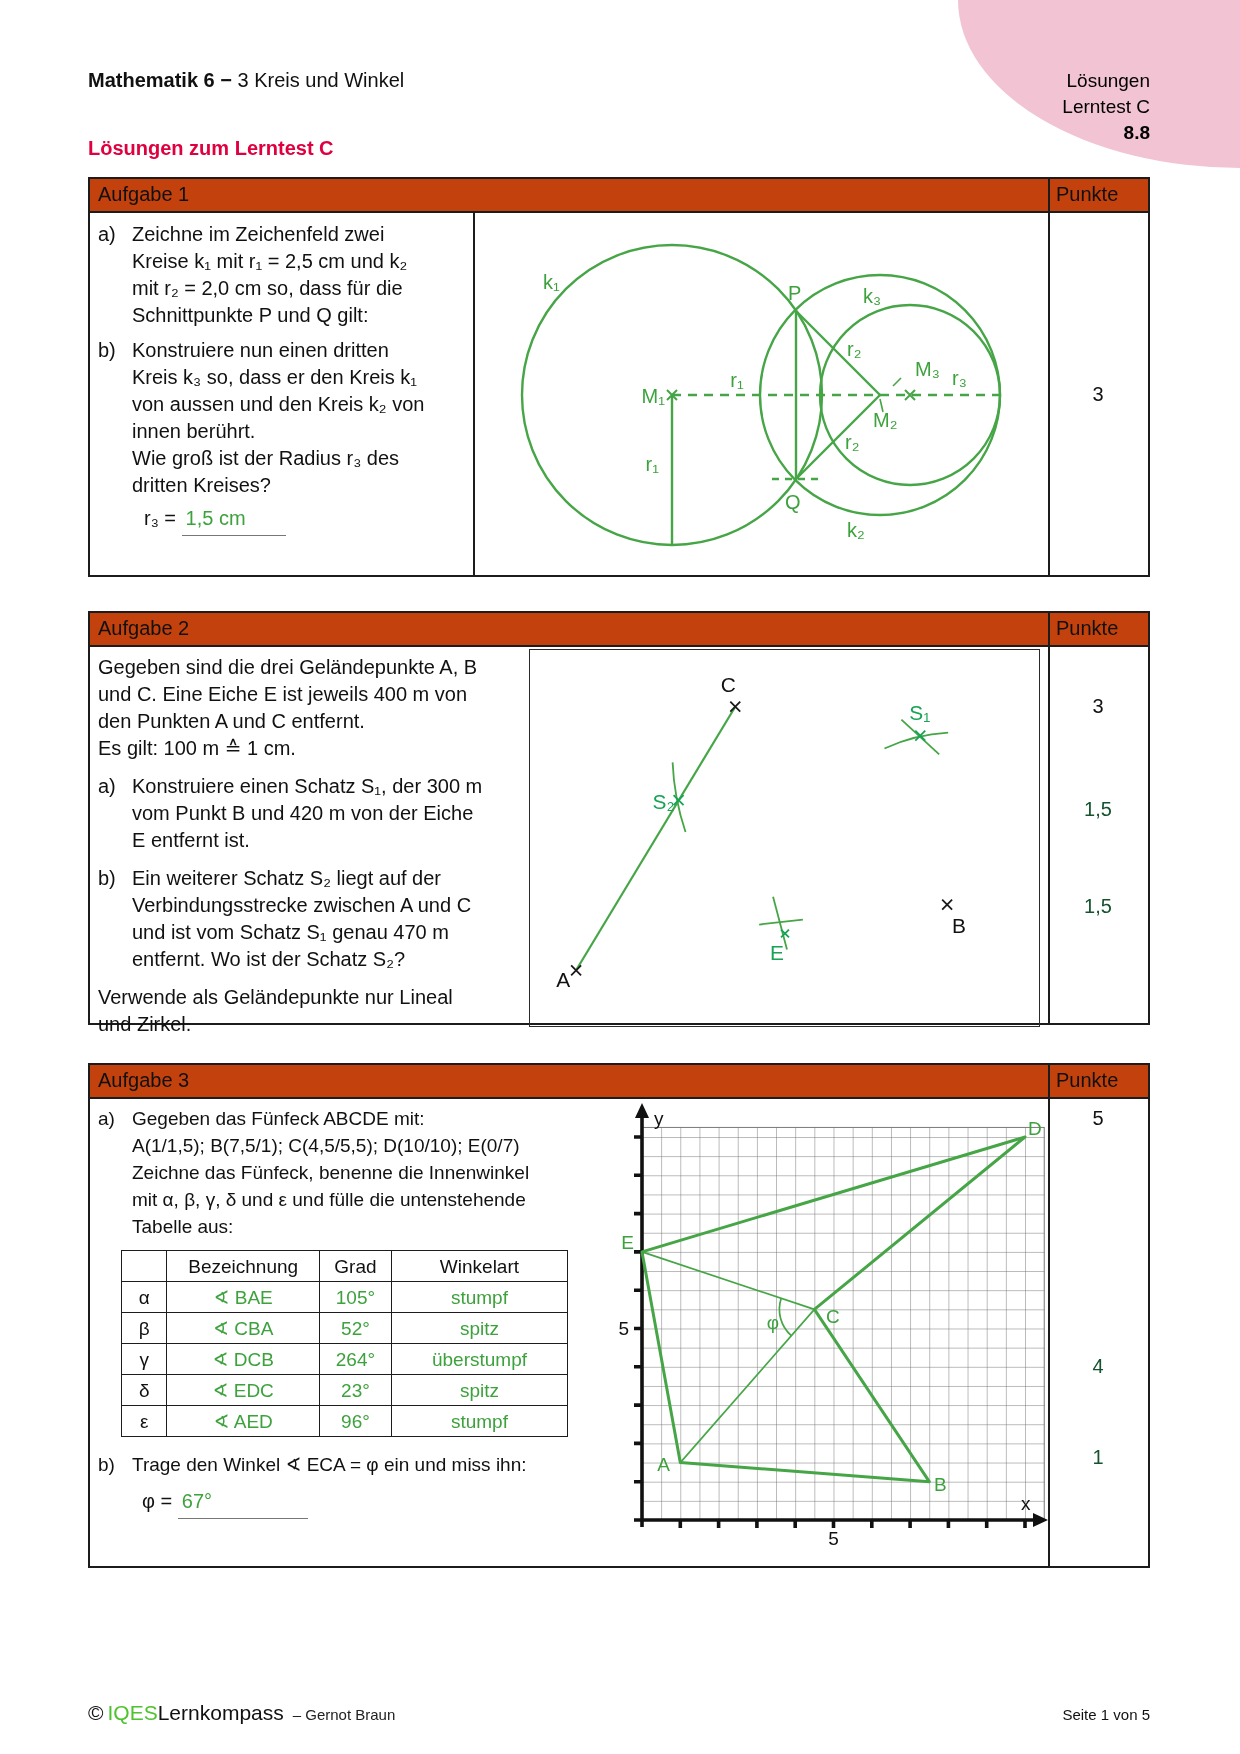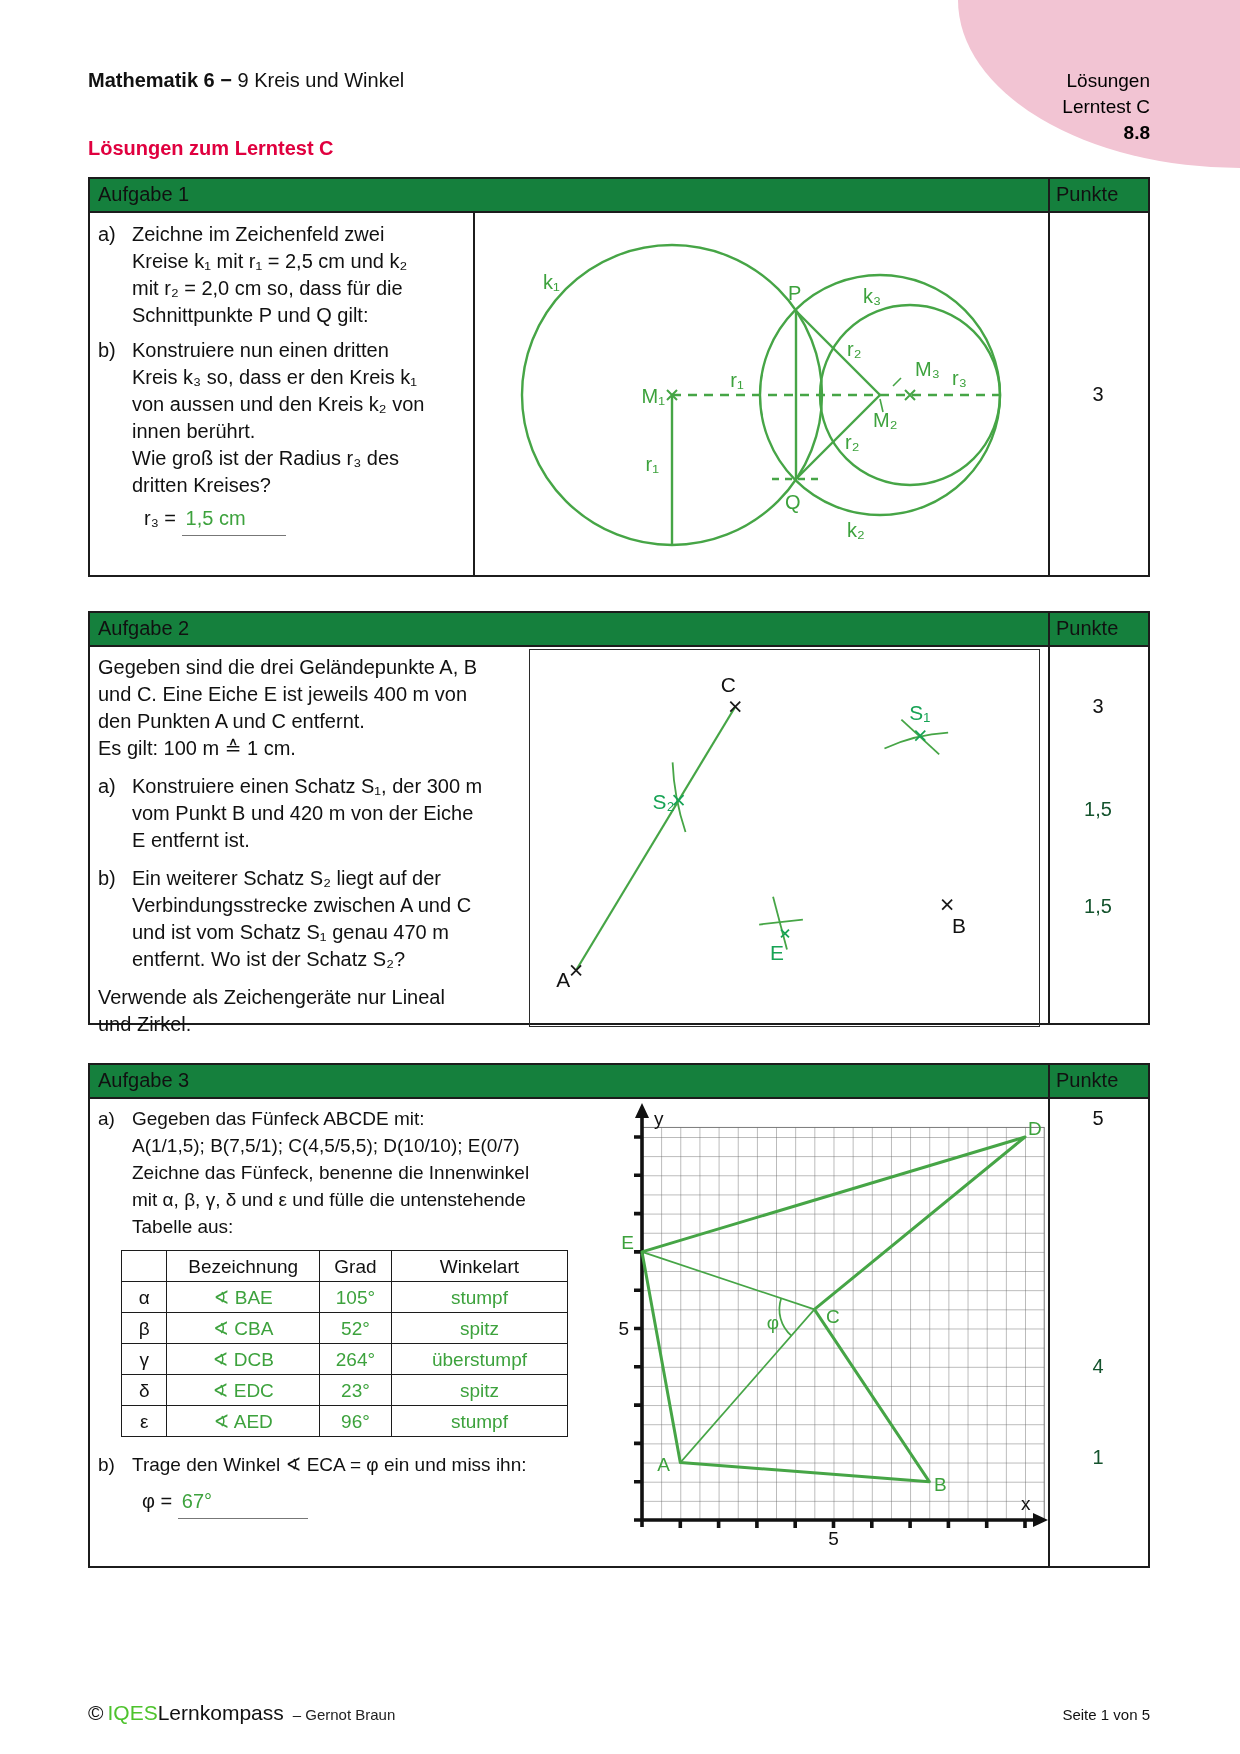--- a/index.html
+++ b/index.html
@@ -9,21 +9,21 @@
     font-family:"Liberation Sans","DejaVu Sans",sans-serif;
   }
   svg text{font-family:"Liberation Sans","DejaVu Sans",sans-serif;}
   .blob{position:absolute;left:958px;top:-168px;width:565px;height:336px;border-radius:50%;background:#f2c4d3;}
   .corner{position:absolute;top:68px;right:90px;text-align:right;font-size:19px;line-height:26px;color:#000000;}
   .corner .b{font-weight:bold;}
   .pagehead{position:absolute;left:88px;top:66px;font-size:20px;line-height:28px;}
   .pagehead .bold{font-weight:bold;}
   .pagehead .sub{font-weight:bold;color:#e0003f;margin-top:40px;}
   .task{position:absolute;left:88px;width:1062px;border:2px solid #1c1c1c;box-sizing:border-box;background:#fff;}
-  .task-header{position:relative;height:32px;background:#15803d;border-bottom:2px solid #1c1c1c;padding-left:35px;}
+  .task-header{position:relative;height:32px;background:#c2410c;border-bottom:2px solid #1c1c1c;padding-left:35px;}
   .task-title{position:absolute;left:8px;top:4px;font-size:20px;}
   .points-label{position:absolute;left:966px;top:4px;font-size:20px;}
   .points-col{position:absolute;top:0;bottom:0;left:958px;width:100px;border-left:2px solid #1c1c1c;pointer-events:none;}
   .pval{position:absolute;left:958px;width:100px;text-align:center;font-size:20px;}
   .pval.green{color:#14532d;}
   .divider1{position:absolute;left:383px;top:34px;bottom:0;border-left:2px solid #1c1c1c;}
   .txt{position:absolute;font-size:20px;line-height:27px;color:#111;}
   .ml{white-space:pre-line;}
   .item{display:flex;gap:8px;}
   .marker{width:26px;flex:none;}
@@ -43,21 +43,21 @@
   .lern{color:#111;font-size:21px;}
   .author{color:#222;font-size:15px;margin-left:9px;}
   .pageinfo{font-size:15px;color:#111;margin-top:24px;}
 </style>
 </head>
 <body>
 
 <div class="blob"></div>
 
 <div class="pagehead">
-  <div><span class="bold">Mathematik 6 −</span><span> 9 Kreis und Winkel</span></div>
+  <div><span class="bold">Mathematik 6 −</span><span> 3 Kreis und Winkel</span></div>
   <div class="sub">Lösungen zum Lerntest C</div>
 </div>
 
 <div class="corner">
   <div>Lösungen</div>
   <div>Lerntest C</div>
   <div class="b">8.8</div>
 </div>
 
 <div class="task" style="top:177px;height:400px;">
@@ -147,21 +147,21 @@
 vom Punkt B und 420 m von der Eiche
 E entfernt ist.</span>
     </div>
     <div class="item" style="margin-top:11px;">
       <span class="marker">b)</span>
       <span class="flex1 ml">Ein weiterer Schatz S₂ liegt auf der
 Verbindungsstrecke zwischen A und C
 und ist vom Schatz S₁ genau 470 m
 entfernt. Wo ist der Schatz S₂?</span>
     </div>
-    <div class="ml" style="margin-top:11px;">Verwende als Zeichengeräte nur Lineal
+    <div class="ml" style="margin-top:11px;">Verwende als Geländepunkte nur Lineal
 und Zirkel.</div>
   </div>
 
   <svg class="frame2" style="left:439px;top:36px;" width="511" height="378" viewBox="0 0 511 378">
     <g fill="none" stroke="#46a546" stroke-width="2.2">
       <line x1="46" y1="322" x2="206" y2="57"></line>
     </g>
     <g fill="none" stroke="#46a546" stroke-width="1.8">
       <path d="M356 99 A172 172 0 0 1 420 83"></path>
       <path d="M373 70 L411 105"></path>

